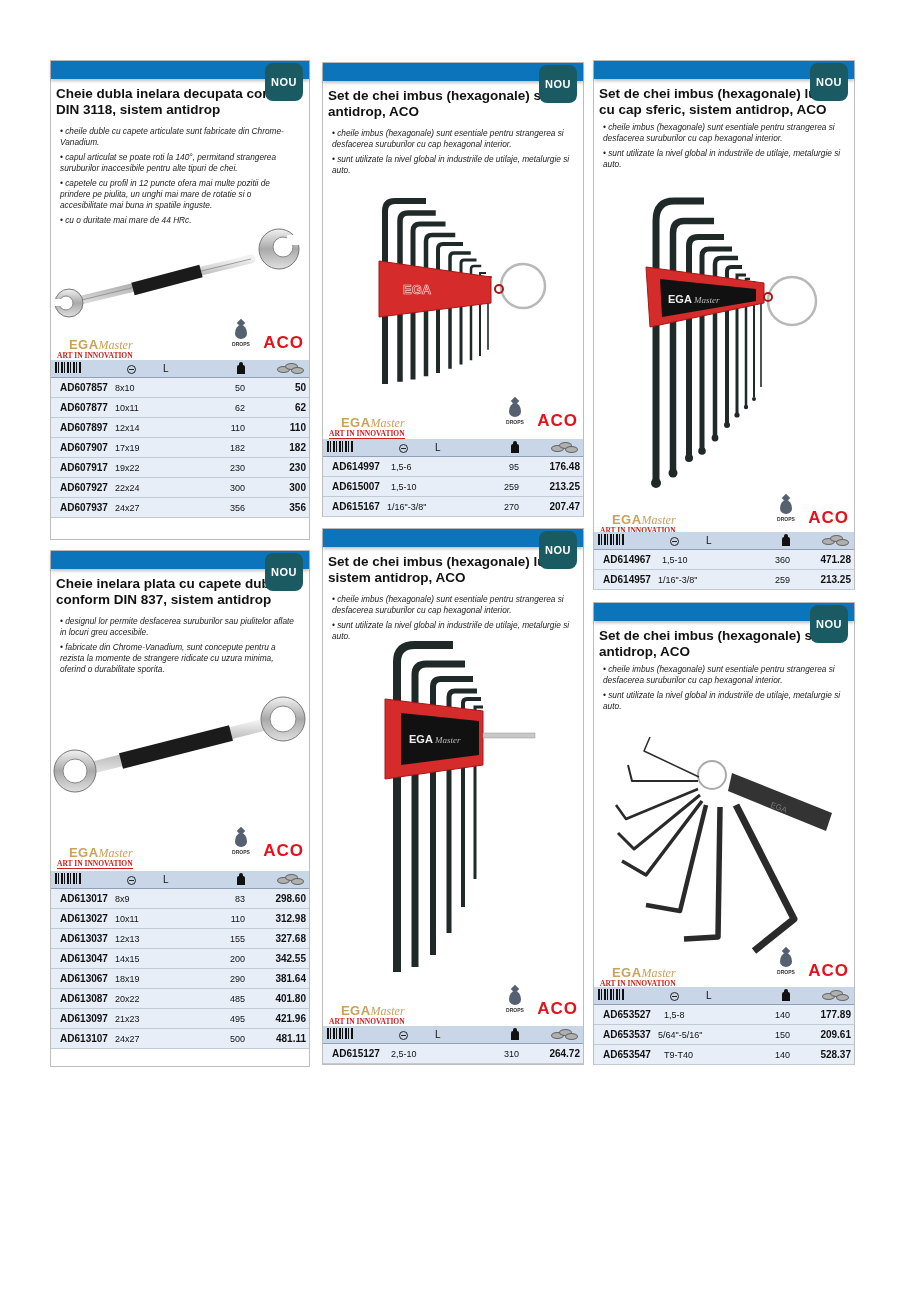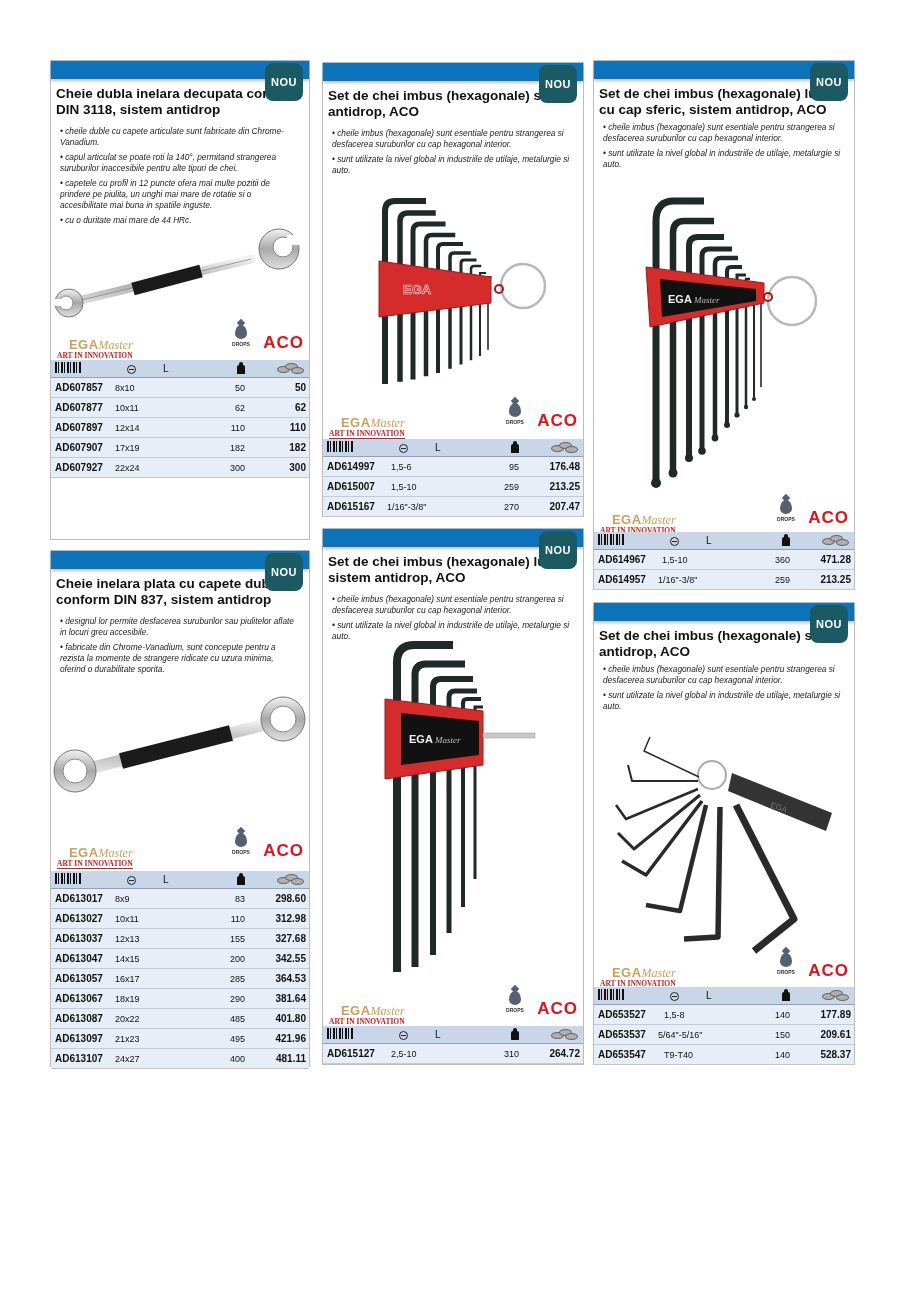--- a/index.html
+++ b/index.html
@@ -17,21 +17,21 @@
   .ega .e2{font-family:"Liberation Serif",serif;font-style:italic;font-size:12px;color:#c9a15a;}
   .ega .e3{display:block;font-family:"Liberation Serif",serif;font-size:7.5px;font-weight:bold;color:#cc2222;margin-top:-2px;border-bottom:1px solid #cc2222;}
   .drops{position:absolute;right:58px;top:2px;width:20px;text-align:center;}
   .drops .drop{width:12px;height:14px;margin:0 auto;background:#556070;border-radius:50% 50% 50% 50%/60% 60% 40% 40%;position:relative;}
   .drops .drop:before{content:"";position:absolute;left:3px;top:-5px;width:6px;height:6px;background:#556070;transform:rotate(45deg);}
   .drops .lbl{font-size:5px;font-weight:bold;color:#333;margin-top:2px;}
   .aco{position:absolute;right:5px;top:10px;font-weight:bold;font-size:17px;color:#e3121b;letter-spacing:1px;}
   table{position:absolute;left:0;border-collapse:collapse;table-layout:fixed;}
   th{background:#c8d6e8;height:17px;padding:0;font-weight:normal;font-size:10px;text-align:left;border-bottom:1px solid #8fa0b8;}
   td{height:19px;padding:0;font-size:9px;border-bottom:1px solid #c4cad4;background:#e7eef8;}
-  td.code{font-weight:bold;font-size:10px;padding-left:4px;}
+  td.code{font-weight:bold;font-size:10px;padding-left:4px;text-align:center;}
   td.size{padding-left:2px;}
   td.wt{text-align:right;padding-right:14px;}
   td.price{text-align:right;font-weight:bold;font-size:10px;padding-right:3px;}
   .bar{display:inline-block;width:26px;height:11px;margin-left:4px;background:repeating-linear-gradient(90deg,#111 0 2px,#c8d6e8 2px 3px,#111 3px 4px,#c8d6e8 4px 6px);}
   .hexi{display:inline-block;width:9px;height:9px;border:1.3px solid #222;border-radius:50%;position:relative;box-sizing:border-box;vertical-align:middle;}
   .hexi:after{content:"";position:absolute;left:1px;right:1px;top:3px;height:1.3px;background:#222;}
   .wi{display:inline-block;width:8px;height:9px;background:#111;border-radius:2px 2px 0 0;position:relative;vertical-align:middle;}
   .wi:before{content:"";position:absolute;left:2px;top:-3px;width:4px;height:3px;background:#111;border-radius:2px 2px 0 0;}
   .coins{display:inline-block;position:relative;width:28px;height:11px;vertical-align:middle;}
   .coins i{position:absolute;width:13px;height:7px;border-radius:50%;background:#b0b0b0;border:1px solid #666;box-sizing:border-box;}
@@ -121,25 +121,39 @@
           <td class="price">110</td>
         </tr>
       <tr>
           <td class="code">AD607907</td>
           <td class="size">17x19</td>
           <td></td>
           <td class="wt">182</td>
           <td class="price">182</td>
         </tr>
       <tr>
+          <td class="code">AD607917</td>
+          <td class="size">19x22</td>
+          <td></td>
+          <td class="wt">230</td>
+          <td class="price">230</td>
+        </tr>
+      <tr>
           <td class="code">AD607927</td>
           <td class="size">22x24</td>
           <td></td>
           <td class="wt">300</td>
           <td class="price">300</td>
+        </tr>
+      <tr>
+          <td class="code">AD607937</td>
+          <td class="size">24x27</td>
+          <td></td>
+          <td class="wt">356</td>
+          <td class="price">356</td>
         </tr>
     </tbody>
   </table>
 </div>
 
 <div class="card" style="left:50px;top:550px;width:260px;height:517px;">
   <div class="card-top">
       <span class="nou">NOU</span>
     </div>
   <div class="title">Cheie inelara plata cu capete duble, conform DIN 837, sistem antidrop</div>
@@ -205,27 +219,20 @@
           <td class="price">327.68</td>
         </tr>
       <tr>
           <td class="code">AD613047</td>
           <td class="size">14x15</td>
           <td></td>
           <td class="wt">200</td>
           <td class="price">342.55</td>
         </tr>
       <tr>
-          <td class="code">AD613057</td>
-          <td class="size">16x17</td>
-          <td></td>
-          <td class="wt">285</td>
-          <td class="price">364.53</td>
-        </tr>
-      <tr>
           <td class="code">AD613067</td>
           <td class="size">18x19</td>
           <td></td>
           <td class="wt">290</td>
           <td class="price">381.64</td>
         </tr>
       <tr>
           <td class="code">AD613087</td>
           <td class="size">20x22</td>
           <td></td>
@@ -236,21 +243,21 @@
           <td class="code">AD613097</td>
           <td class="size">21x23</td>
           <td></td>
           <td class="wt">495</td>
           <td class="price">421.96</td>
         </tr>
       <tr>
           <td class="code">AD613107</td>
           <td class="size">24x27</td>
           <td></td>
-          <td class="wt">400</td>
+          <td class="wt">500</td>
           <td class="price">481.11</td>
         </tr>
     </tbody>
   </table>
 </div>
 
 <div class="card" style="left:322px;top:62px;width:262px;height:455px;">
   <div class="card-top">
       <span class="nou">NOU</span>
     </div>

